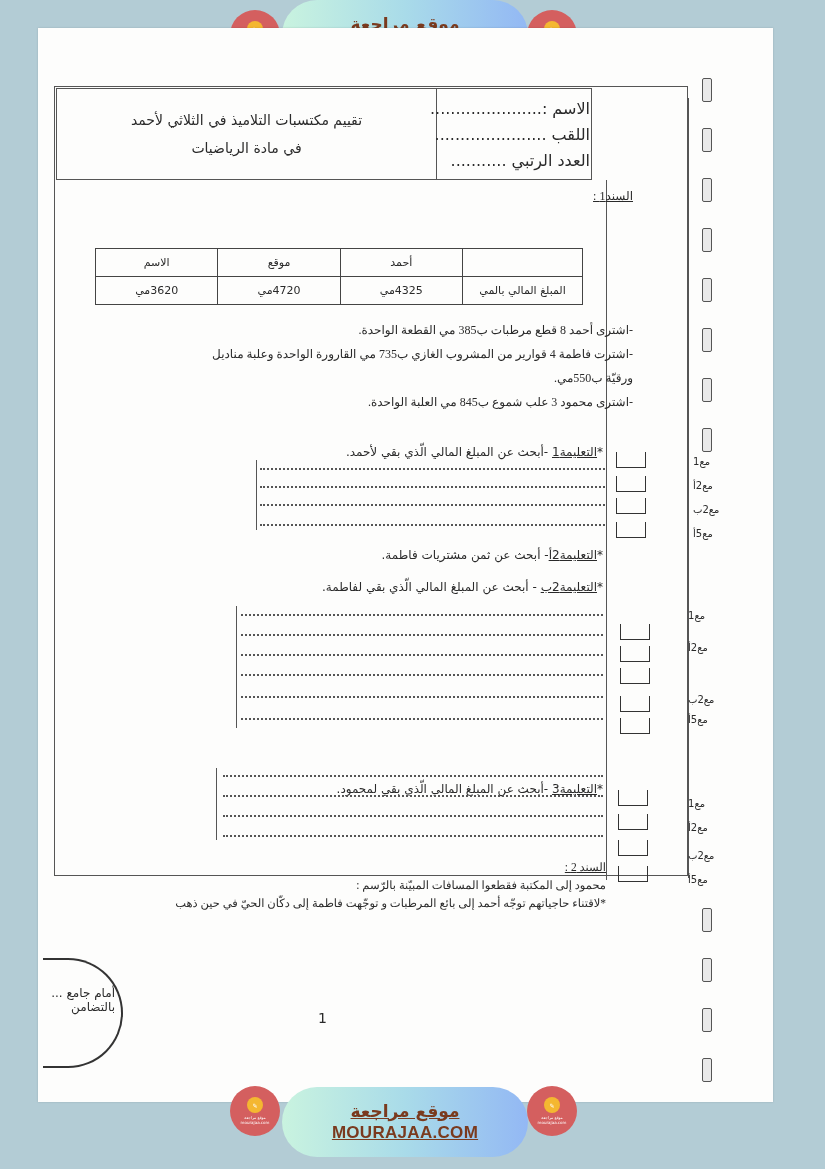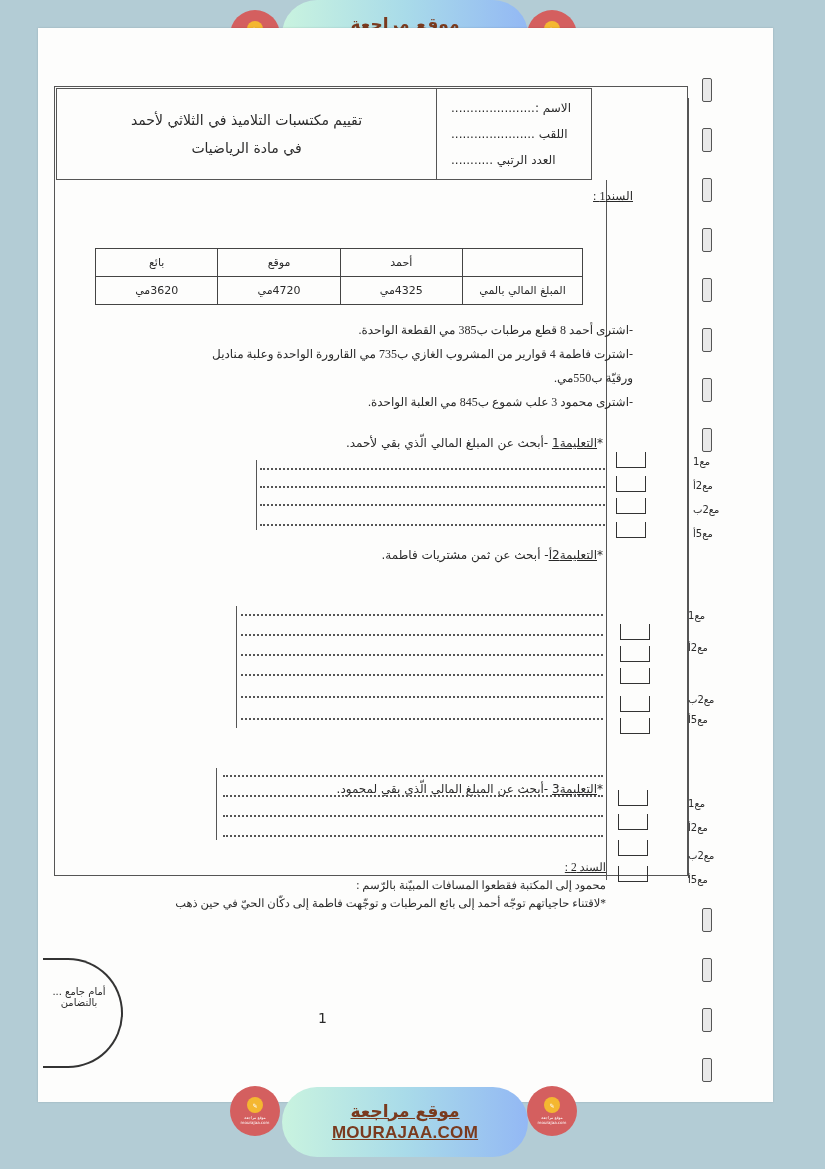--- a/index.html
+++ b/index.html
@@ -41,21 +41,21 @@
   
   .doc { position: absolute; inset: 0; color: #2a2a2a; font-family: "DejaVu Sans", sans-serif; }
   .frame-outer {
     position: absolute; left: 16px; top: 58px; width: 634px; height: 790px;
     border: 1px solid #555;
   }
   .header-box {
     position: absolute; left: 18px; top: 60px; width: 536px; height: 92px;
     border: 1px solid #555; display: flex; direction: rtl;
   }
-  .header-fields { width: 155px; border-left: 1px solid #555; padding: 6px 14px; font-size: 12px; display: flex; flex-direction: column; justify-content: space-around; align-items: flex-end; }
+  .header-fields { width: 155px; border-left: 1px solid #555; padding: 6px 1px; font-size: 16px; display: flex; flex-direction: column; justify-content: space-around; }
   .header-fields div { white-space: nowrap; }
   .header-title { flex: 1; display: flex; flex-direction: column; align-items: center; justify-content: center; gap: 12px; font-size: 14px; }
 
   .side-col-border { position: absolute; left: 650px; top: 70px; width: 1px; height: 780px; background: #555; }
   .mid-col-border { position: absolute; left: 568px; top: 152px; width: 1px; height: 700px; background: #555; }
 
   .text-block { position: absolute; direction: rtl; text-align: right; font-size: 12px; line-height: 20px; font-family: Liberation Serif, serif; }
   .sanad-title { text-decoration: underline; }
 
   table.amounts { position: absolute; left: 57px; top: 220px; width: 488px; border-collapse: collapse; direction: rtl; font-size: 11px; }
@@ -64,21 +64,21 @@
   .instr { position: absolute; direction: rtl; text-align: right; font-size: 12px; }
   .instr .u { text-decoration: underline; }
   .dots { position: absolute; height: 1px; border-top: 2px dotted #555; }
   .vline { position: absolute; width: 1px; background: #555; }
 
   .crit-box { position: absolute; width: 30px; height: 16px; border: 1.5px solid #333; border-top: none; }
   .crit-label { position: absolute; font-size: 10px; direction: rtl; white-space: nowrap; }
 
   .spiral { position: absolute; left: 664px; width: 10px; height: 24px; border: 1.5px solid #555; border-radius: 2px; background: #e9e9e9; }
 
-  .stamp { position: absolute; left: 5px; top: 930px; width: 80px; height: 110px; border: 2px solid #333; border-left: none; border-radius: 0 55px 55px 0; font-size: 10px; direction: rtl; text-align: center; padding: 26px 6px 0 0; }
+  .stamp { position: absolute; left: 5px; top: 930px; width: 80px; height: 110px; border: 2px solid #333; border-left: none; border-radius: 0 55px 55px 0; font-size: 12px; direction: rtl; text-align: right; padding: 26px 6px 0 0; }
   .page-num { position: absolute; left: 280px; top: 982px; font-size: 14px; }
 </style>
 </head>
 <body>
 
 <div class="banner top">
   <div class="logo left">
     <div class="badge">✎</div>
     <div class="tiny">موقع مراجعة mourajaa.com</div>
   </div>
@@ -113,49 +113,52 @@
     <div class="text-block" style="left:50px; top:158px; width:545px;">
       <div class="sanad-title">السند1 :</div>
     </div>
 
     <table class="amounts">
       <tbody>
           <tr>
         <td style="width:120px"></td>
         <td>أحمد</td>
         <td>موقع</td>
-        <td>بائع</td>
+        <td>الاسم</td>
       </tr>
       <tr>
         <td>المبلغ المالي بالمي</td>
         <td>4325مي</td>
         <td>4720مي</td>
         <td>3620مي</td>
       </tr>
     </tbody>
       </table>
 
     <div class="text-block" style="left:50px; top:290px; width:545px; line-height:24px;">
       <div>-اشترى أحمد 8 قطع مرطبات ب385 مي القطعة الواحدة.</div>
       <div>-اشترت فاطمة 4 قوارير من المشروب الغازي ب735 مي القارورة الواحدة وعلبة مناديل</div>
       <div>ورقيّة ب550مي.</div>
       <div>-اشترى محمود 3 علب شموع ب845 مي العلبة الواحدة.</div>
     </div>
 
-    <div class="instr" style="left:200px; top:408px; width:365px;">
+    <div class="instr" style="left:200px; top:417px; width:365px;">
       <span>*</span><span class="u">التعليمة1</span> <span>-أبحث عن المبلغ المالي الّذي بقي لأحمد.</span>
     </div>
     <div class="vline" style="left:218px; top:432px; height:70px;"></div>
     <div class="dots" style="left:222px; top:440px; width:345px;"></div>
     <div class="dots" style="left:222px; top:458px; width:345px;"></div>
     <div class="dots" style="left:222px; top:476px; width:345px;"></div>
     <div class="dots" style="left:222px; top:496px; width:345px;"></div>
 
     <div class="instr" style="left:200px; top:520px; width:365px;">
       <span>*</span><span class="u">التعليمة2أ</span><span>- أبحث عن ثمن مشتريات فاطمة.</span>
+    </div>
+    <div class="instr" style="left:200px; top:552px; width:365px;">
+      <span>*</span><span class="u">التعليمة2ب</span> <span>- أبحث عن المبلغ المالي الّذي بقي لفاطمة.</span>
     </div>
     <div class="vline" style="left:198px; top:578px; height:122px;"></div>
     <div class="dots" style="left:203px; top:586px; width:362px;"></div>
     <div class="dots" style="left:203px; top:606px; width:362px;"></div>
     <div class="dots" style="left:203px; top:626px; width:362px;"></div>
     <div class="dots" style="left:203px; top:646px; width:362px;"></div>
     <div class="dots" style="left:203px; top:668px; width:362px;"></div>
     <div class="dots" style="left:203px; top:690px; width:362px;"></div>
 
     <div class="instr" style="left:200px; top:754px; width:365px;">

